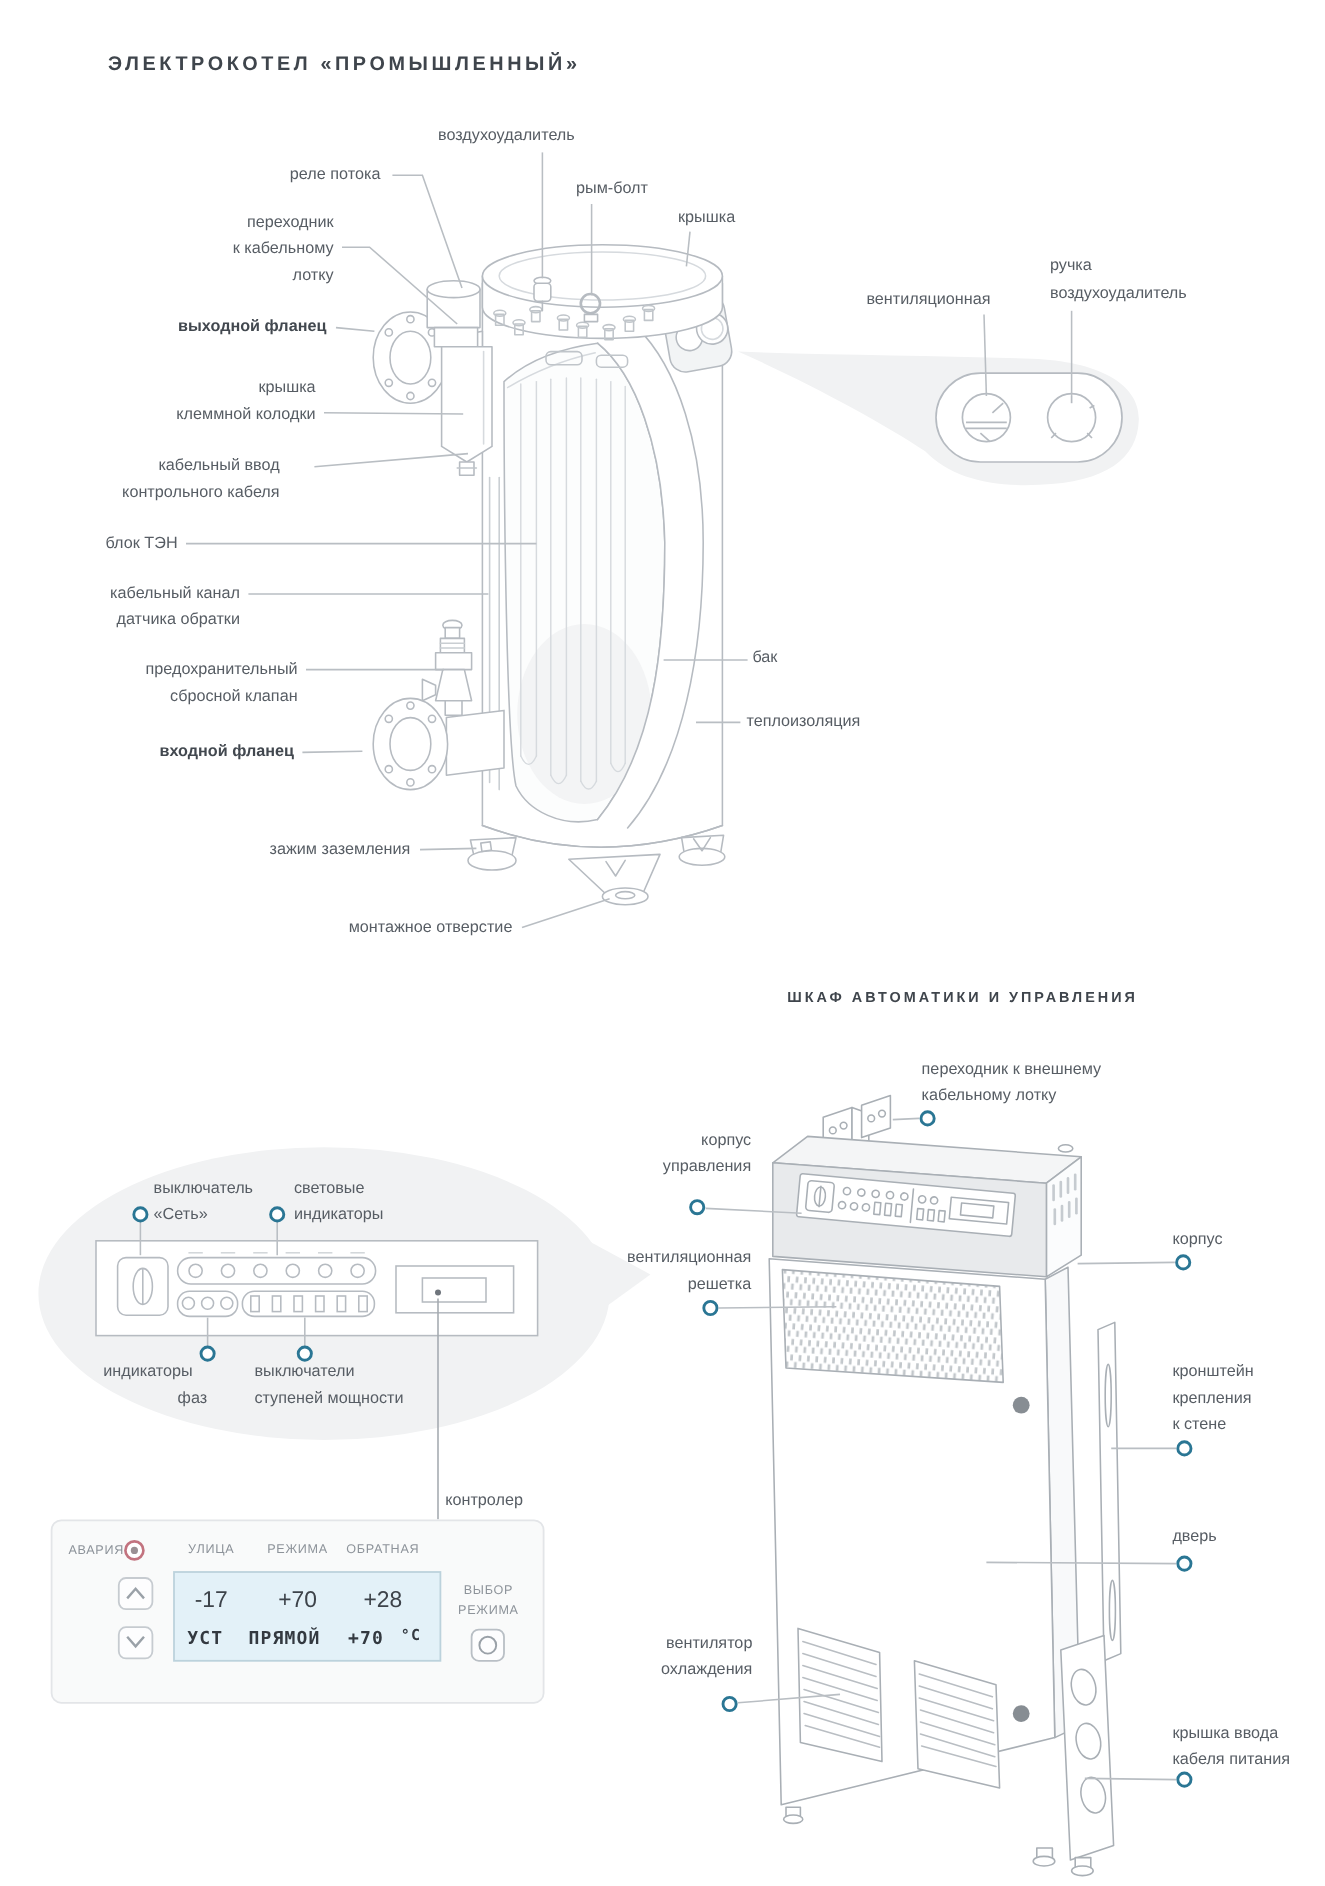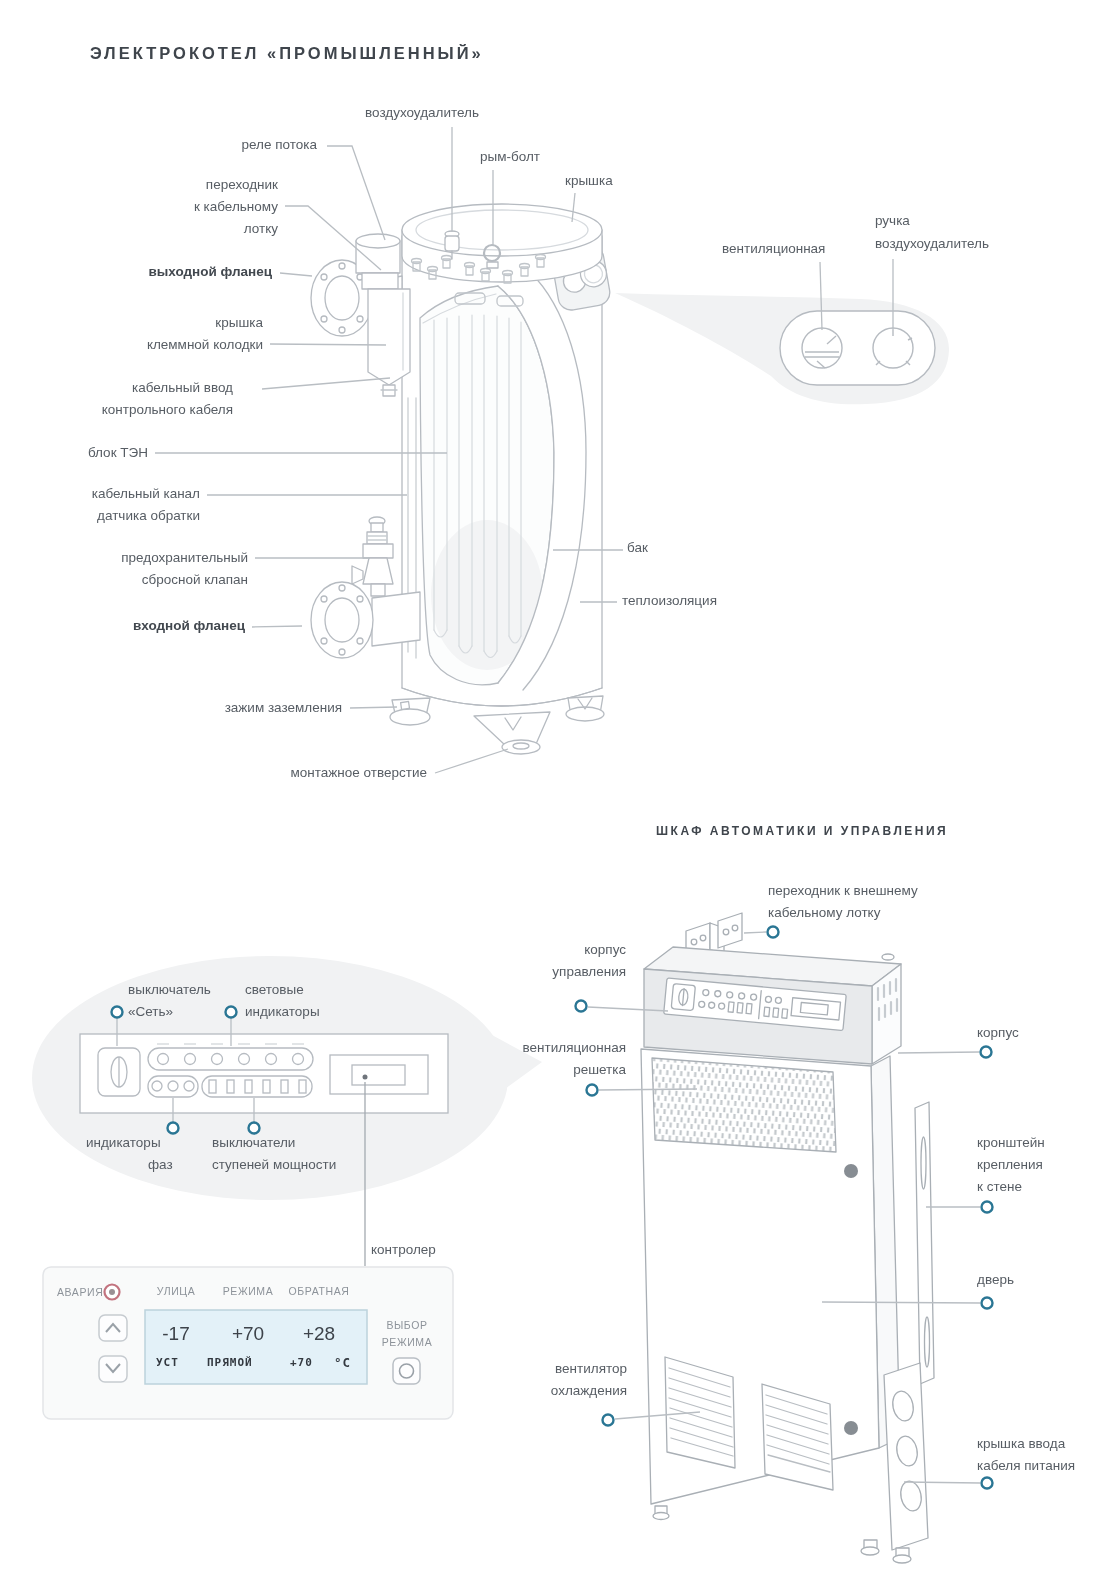--- a/index.html
+++ b/index.html
@@ -6,21 +6,21 @@
   #page{position:relative;width:1104px;height:1572px;background:#fff;overflow:hidden;
         font-family:"Liberation Sans", sans-serif;border-radius:24px;}
   #art{position:absolute;left:0;top:0;z-index:0;}
   .lbl{position:absolute;z-index:2;font-size:13.5px;line-height:1.25;color:#575d64;white-space:nowrap;}
   .lbl.rt{text-align:right;}
   .lbl.b{font-weight:700;color:#42484f;}
   .ttl{position:absolute;z-index:2;font-size:16.5px;font-weight:700;letter-spacing:3px;color:#3f454c;white-space:nowrap;}
   .small{font-size:10.5px;color:#8d939a;letter-spacing:0.6px;}
   .cell{width:70px;text-align:center;}
   .val{font-size:19px;color:#3d434a;}
-  .lcd{font-family:"DejaVu Sans Mono", monospace;font-weight:700;font-size:11px;letter-spacing:1px;color:#333940;}
+  .lcd{font-family:"DejaVu Sans Mono", monospace;font-weight:700;font-size:15px;letter-spacing:1px;color:#333940;}
   .lcd.unit{font-size:12.5px;}
   .modecell{width:60px;text-align:center;}
 </style>
 </head>
 <body>
 
 <div id="page">
 
 <svg id="art" width="1104" height="1572" viewBox="0 0 1104 1572">
   <defs>

